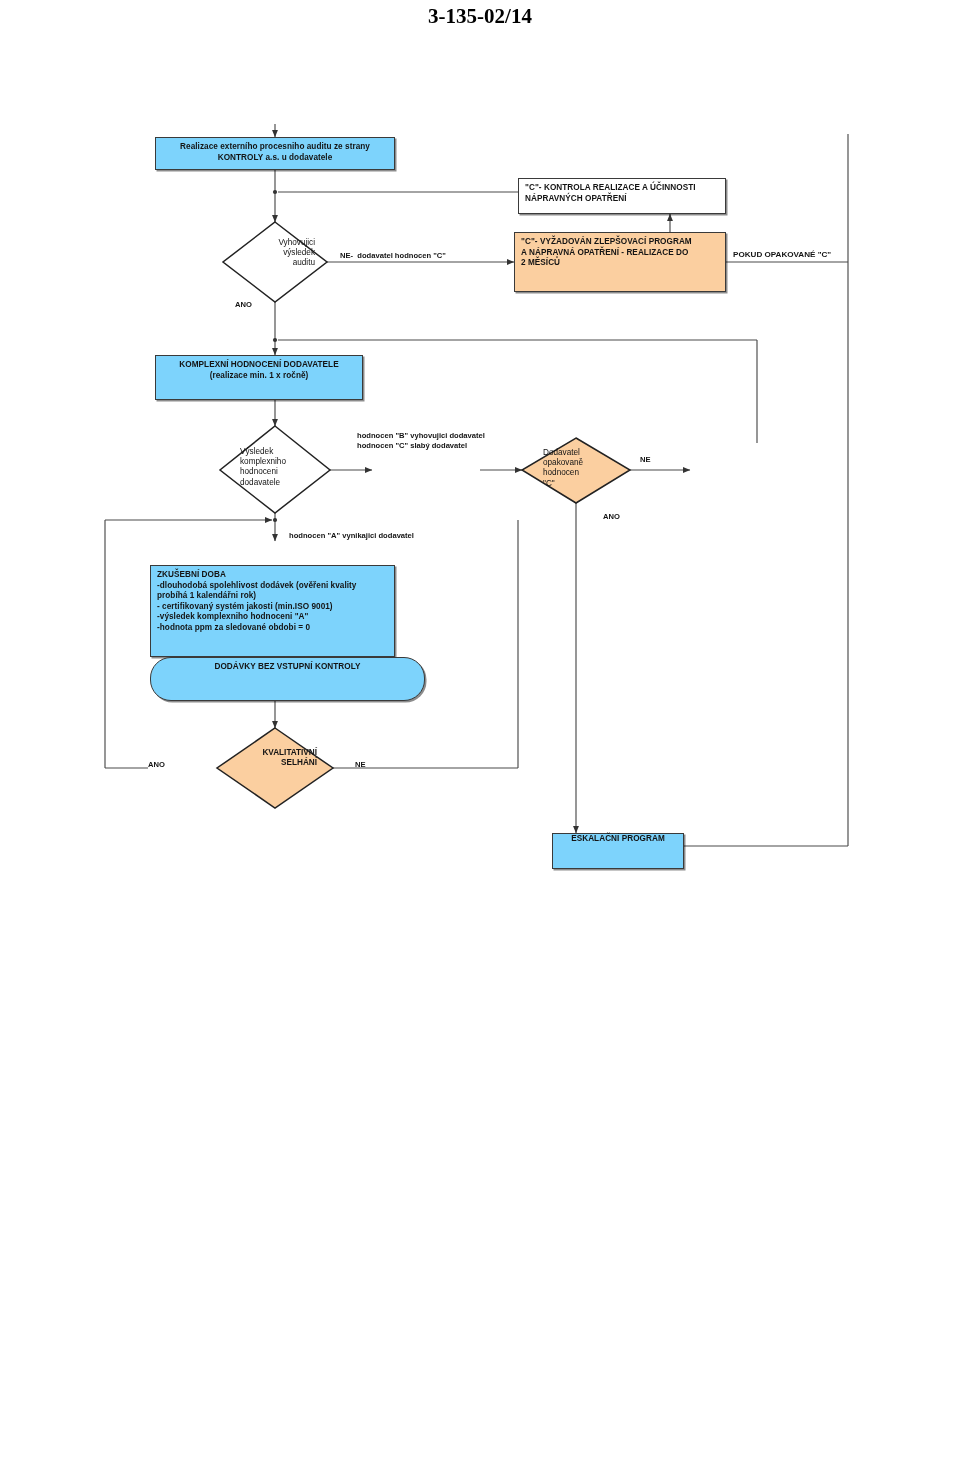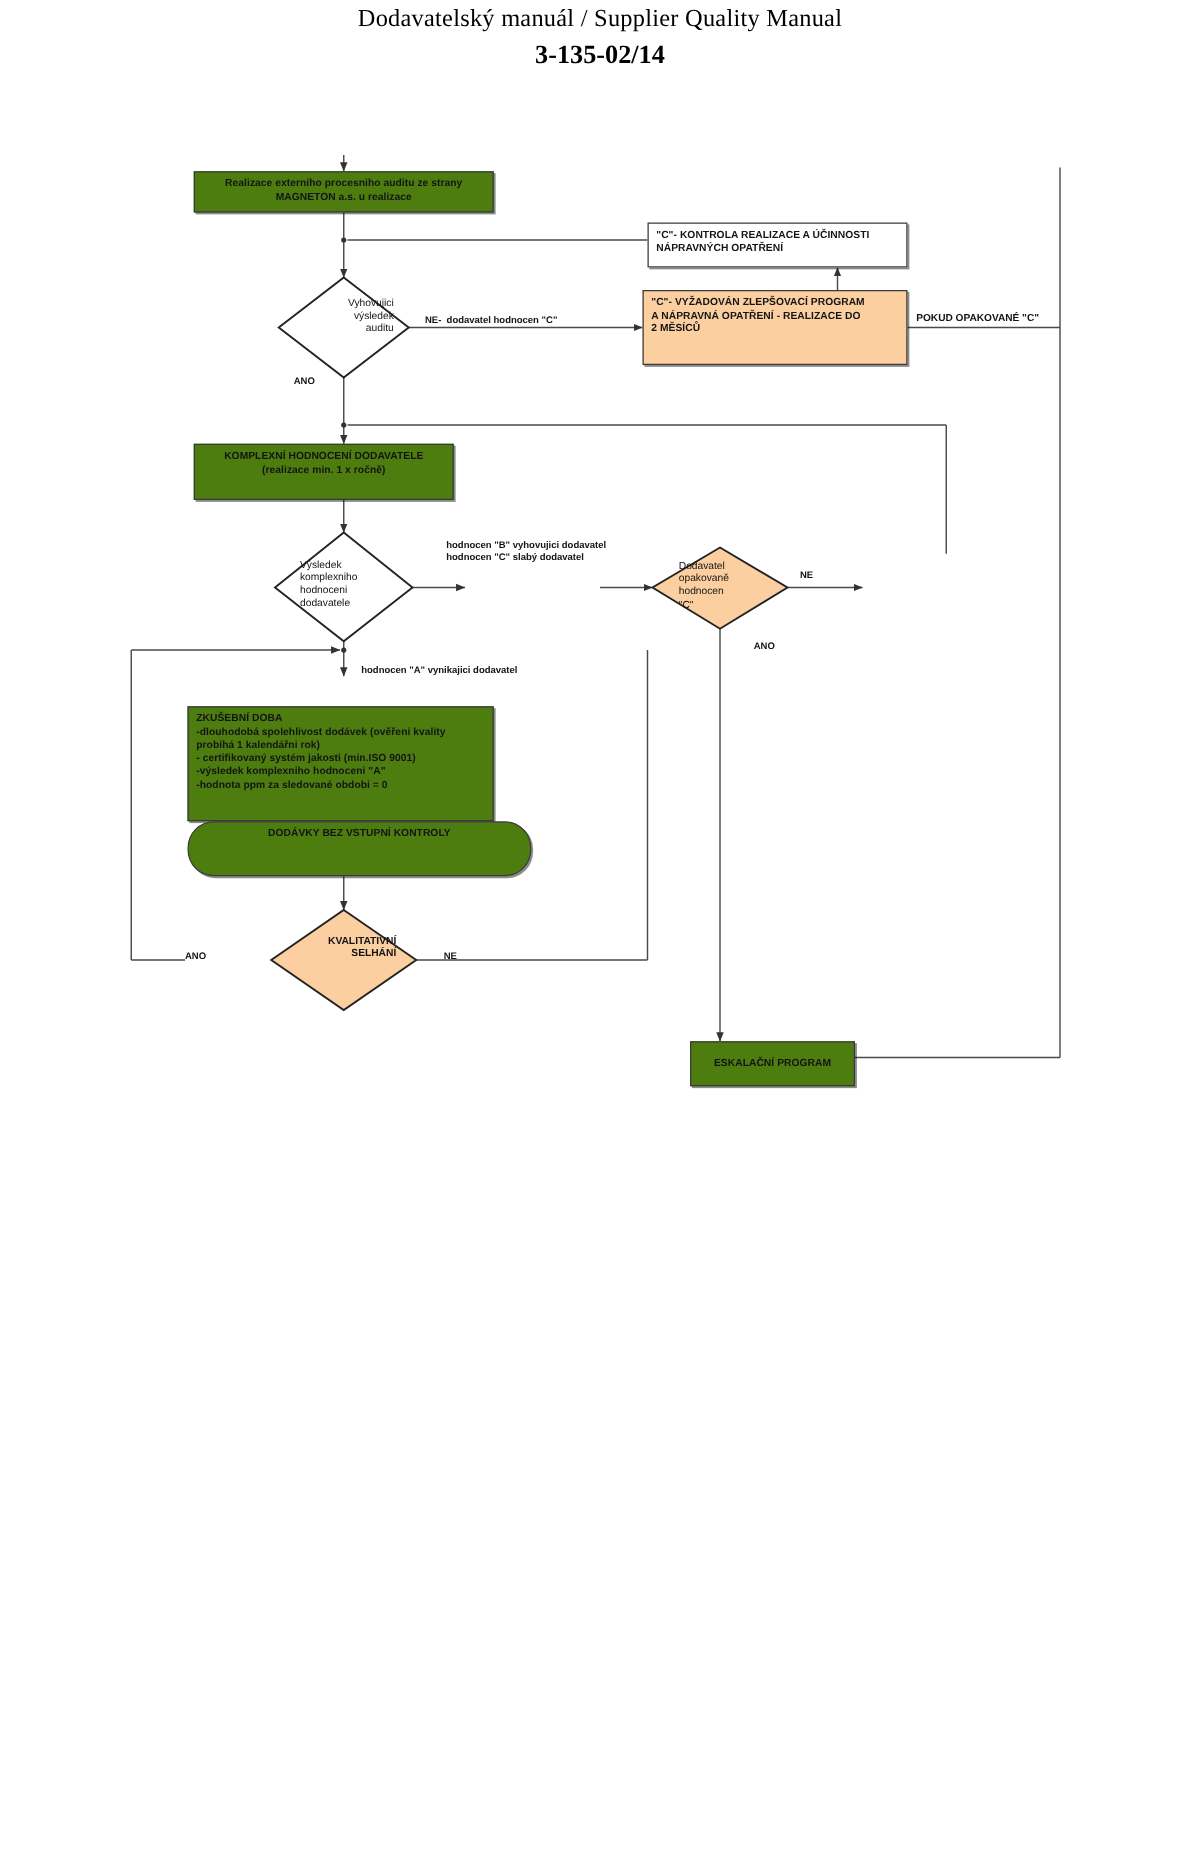--- a/index.html
+++ b/index.html
@@ -71,23 +71,23 @@
     color: #141414;
     letter-spacing: 0.05px;
   }
   .node .txt .sub {
     font-weight: bold;
   }
   .ctr .txt { text-align: center; }
   .lft .txt { text-align: left; }
   .box.pad-c { padding: 4px 5px 0 5px; }
   .box.pad-l { padding: 4px 5px 0 6px; }
-  .box.mid { align-items: center; }
-
-  .green { background: #4d7c0f; }
+  .box.mid { }
+
+  .green { background: #7dd3fc; }
   .orange { background: #fbcfa0; }
   .white { background: #ffffff; }
 
   
   .dtext {
     position: absolute;
     text-align: right;
     font-size: 8.2px;
     font-weight: bold;
     line-height: 10.2px;
@@ -104,21 +104,20 @@
     color: #141414;
     line-height: 10px;
     white-space: pre;
   }
   .elabel.big { font-size: 8.1px; }
 </style>
 </head>
 <body>
 
 <div id="doc-header">
-  <div class="line1">Dodavatelský manuál  /  Supplier Quality Manual</div>
   <div class="line2">3-135-02/14</div>
 </div>
 
 <div id="flow">
 
   <svg width="960" height="1483">
     <defs>
       <marker id="ah" markerWidth="8" markerHeight="8" refX="6.2" refY="3" orient="auto">
         <path d="M0,0.4 L6.4,3 L0,5.6 z" fill="#333"></path>
       </marker>
@@ -182,21 +181,21 @@
       <polygon points="275,222 327,262 275,302 223,262" fill="#ffffff"></polygon>
       <polygon points="275,426 330,470 275,513 220,470" fill="#ffffff"></polygon>
       <polygon points="576,438 630,470 576,503 522,470" fill="#fbcfa0"></polygon>
       <polygon points="275,728 333,768 275,808 217,768" fill="#fbcfa0"></polygon>
     </g>
   </svg>
 
   <div class="node box green ctr pad-c" style="left:155px; top:137px; width:240px; height:33px;">
     <div class="txt">
       <div>Realizace externího procesniho auditu ze strany</div>
-      <div>MAGNETON a.s. u realizace</div>
+      <div>KONTROLY a.s. u dodavatele</div>
     </div>
   </div>
 
   <div class="node box white lft pad-l" style="left:518px; top:178px; width:208px; height:36px;">
     <div class="txt">
       <div>"C"- KONTROLA REALIZACE  A ÚČINNOSTI</div>
       <div>NÁPRAVNÝCH OPATŘENÍ</div>
     </div>
   </div>
 

